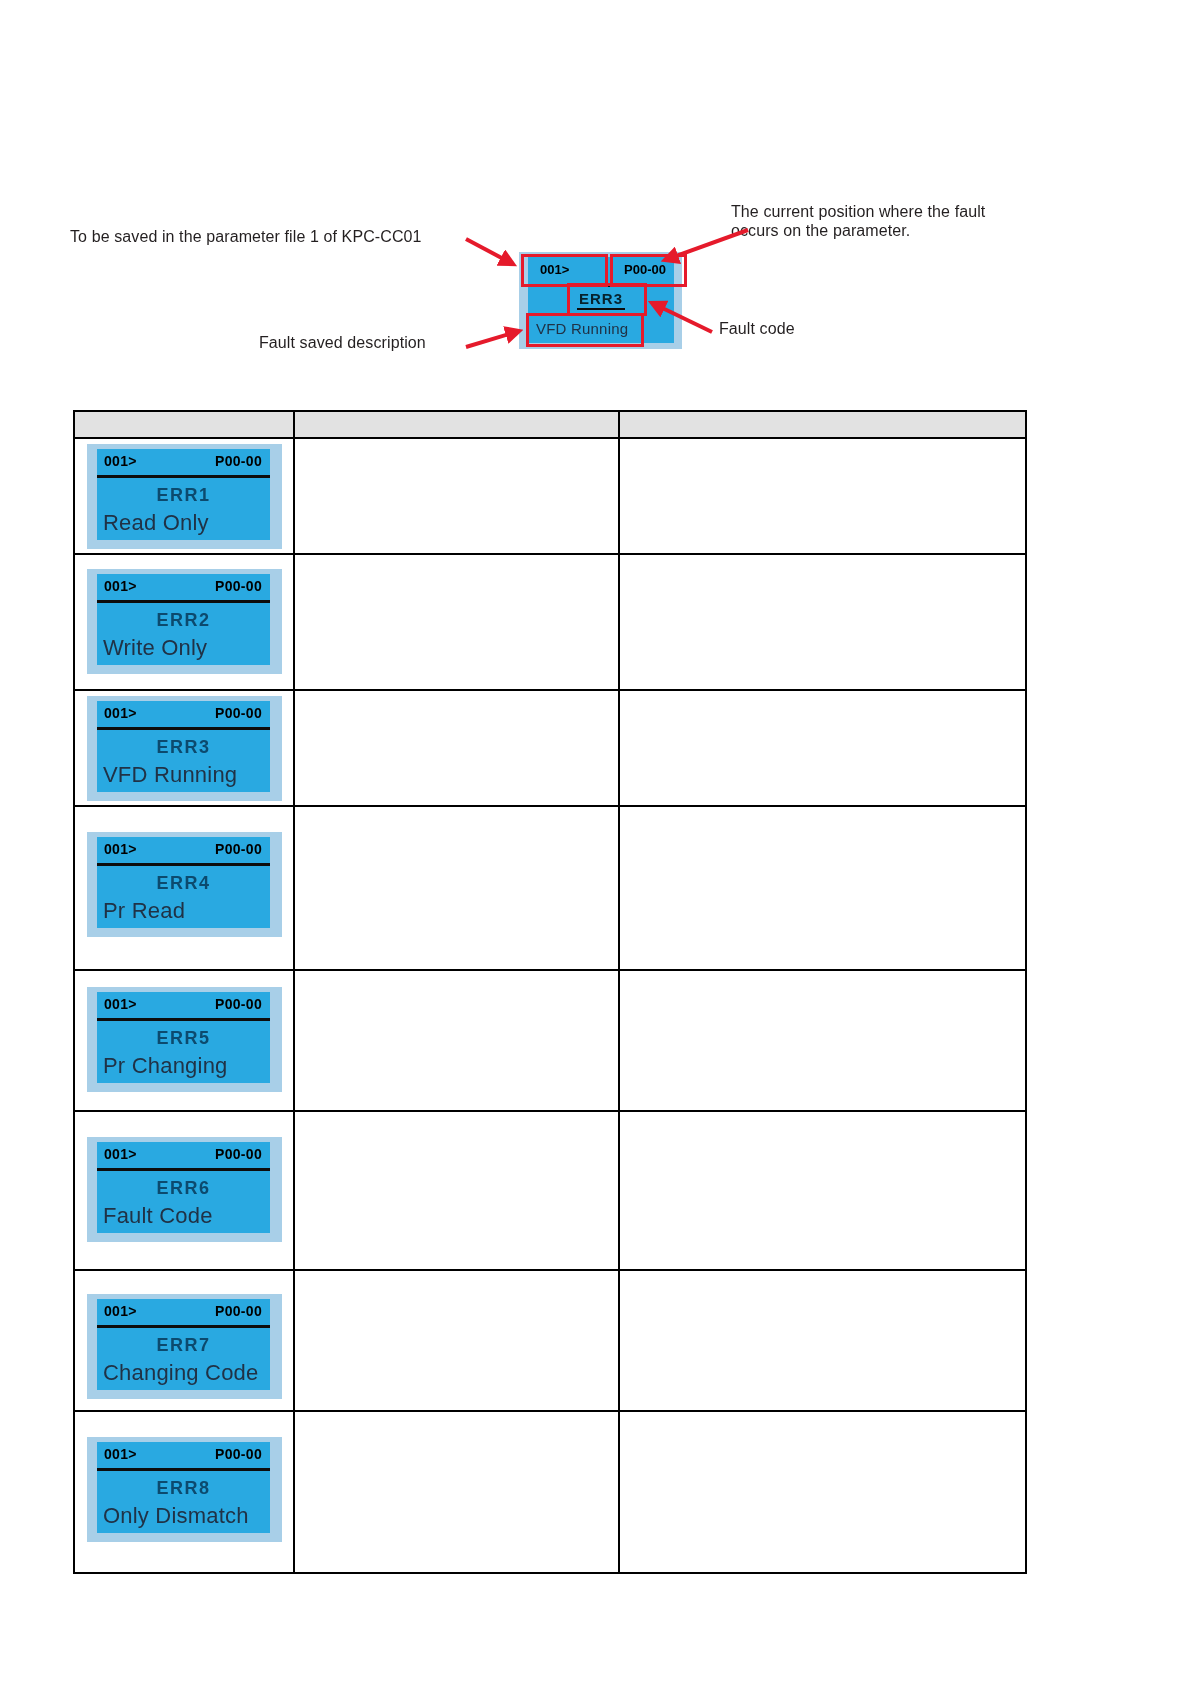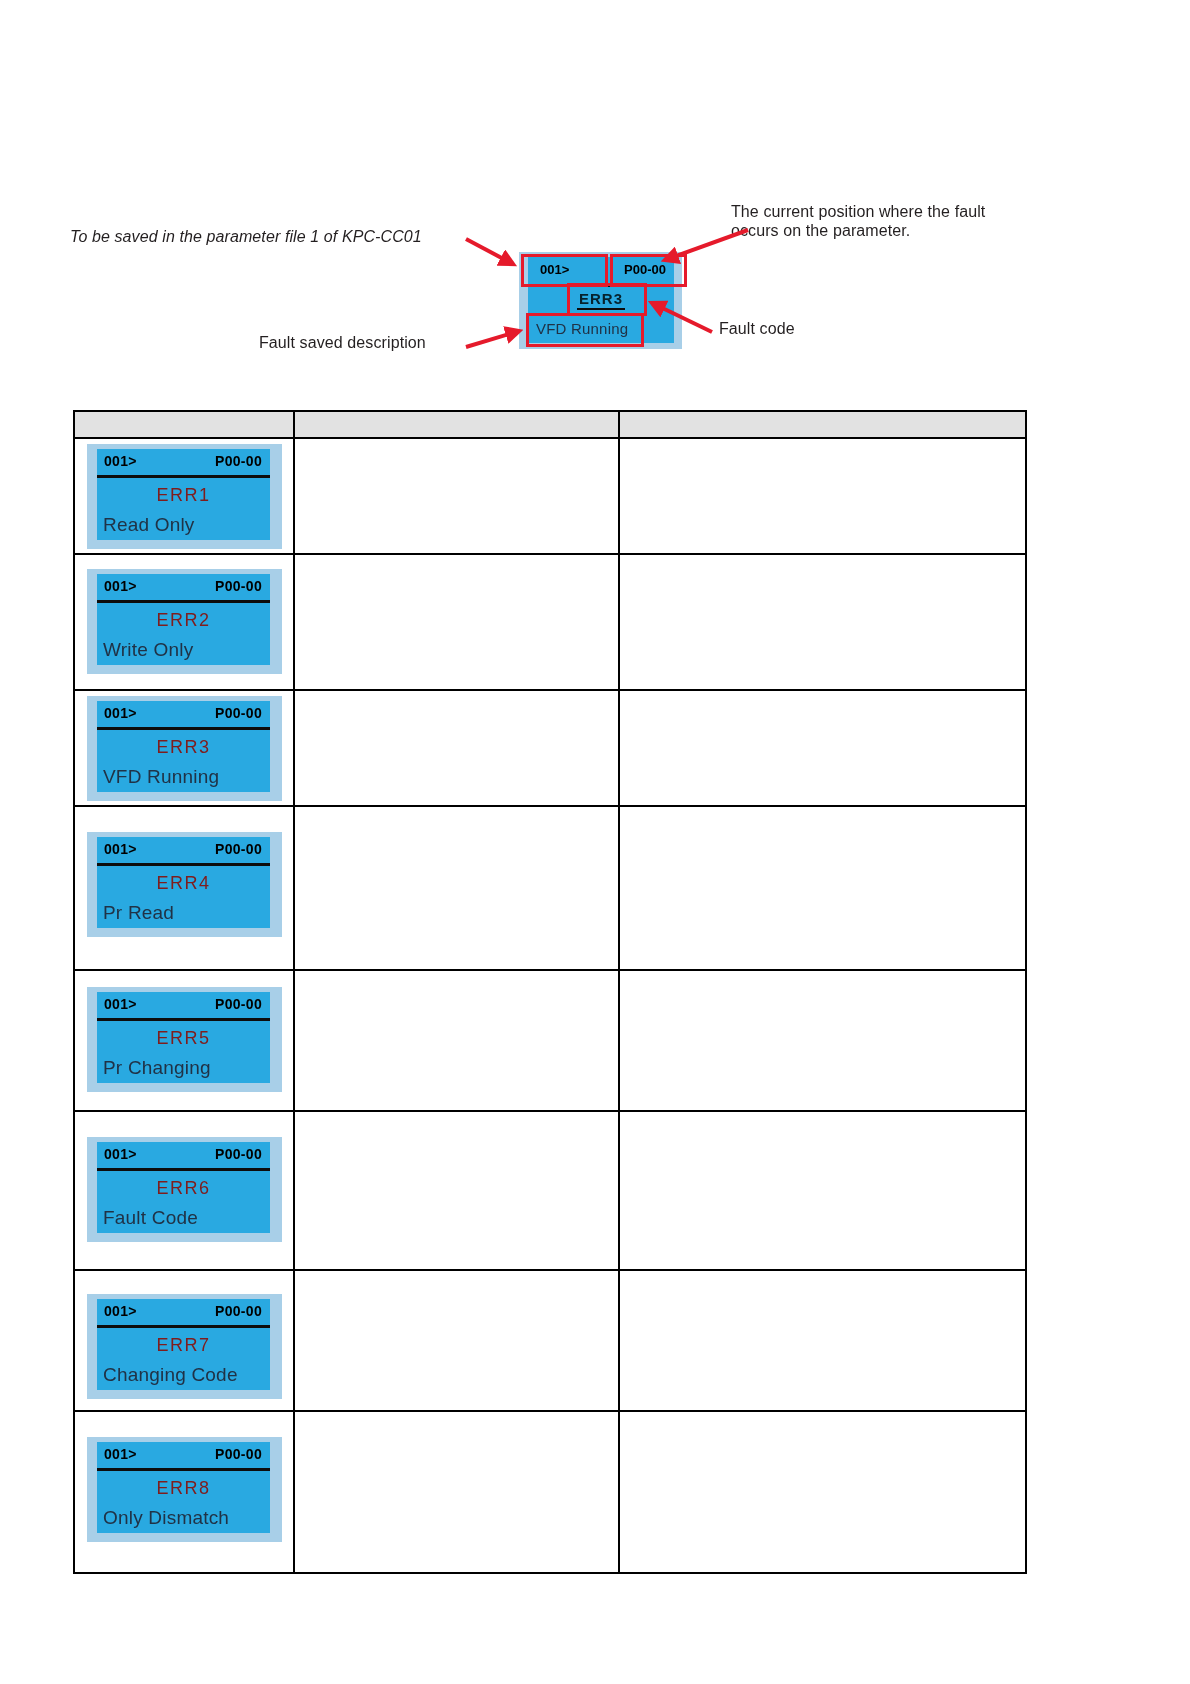--- a/index.html
+++ b/index.html
@@ -11,21 +11,21 @@
     --lcd-desc:#203246;
   }
   html,body{margin:0;padding:0;}
   body{background:#888;font-family:"Liberation Sans",sans-serif;}
   .page{
     position:relative;width:1190px;height:1684px;background:#fff;
     margin:0 auto;overflow:hidden;color:var(--ink);
   }
   
   .note{position:absolute;font-size:16px;line-height:19px;color:var(--ink);letter-spacing:.1px;}
-  .note-save{left:70px;top:227px;white-space:nowrap;font-style:italic;}
+  .note-save{left:70px;top:227px;white-space:nowrap;}
   .note-pos{left:731px;top:202px;width:300px;}
   .note-faultcode{left:719px;top:319px;white-space:nowrap;}
   .note-faultdesc{left:259px;top:333px;white-space:nowrap;}
 
   .mock{position:absolute;left:519px;top:252px;width:163px;height:97px;background:var(--lcd-frame);}
   .mock-screen{position:absolute;left:9px;top:5px;width:146px;height:86px;background:var(--lcd-cyan);}
   .mock-topline{display:flex;justify-content:space-between;padding:5px 8px 0 12px;font-weight:bold;font-size:13px;color:#000;}
   .mock-underline{position:absolute;left:0;top:27px;width:100%;height:3px;background:#0d0d0d;}
   .mock-code{position:absolute;left:0;top:33px;width:100%;text-align:center;font-weight:bold;font-size:15px;color:#06232e;}
   .mock-code span{display:inline-block;border-bottom:2px solid #0d0d0d;padding:0 2px 1px 2px;letter-spacing:1px;}
@@ -45,22 +45,22 @@
     width:952px;
   }
   table.fault col.c1{width:220px;} table.fault col.c2{width:325px;} table.fault col.c3{width:407px;}
   table.fault th,table.fault td{border:2px solid #000;padding:0;vertical-align:top;}
   table.fault thead th{height:25px;background:var(--header-gray);font-weight:normal;}
   
   .lcd{position:relative;width:195px;height:105px;background:var(--lcd-frame);margin-left:12px;}
   .lcd-screen{position:absolute;left:10px;top:5px;width:173px;height:91px;background:var(--lcd-cyan);}
   .lcd-topline{display:flex;justify-content:space-between;padding:4px 8px 0 7px;font-weight:bold;font-size:14px;color:#000;letter-spacing:.3px;}
   .lcd-underline{position:absolute;left:0;top:26px;width:100%;height:3px;background:#0d0d0d;}
-  .lcd-code{position:absolute;left:0;top:36px;width:100%;text-align:center;font-weight:normal;font-size:18px;letter-spacing:1.5px;color:#7f1d1d;}
-  .lcd-desc{position:absolute;left:6px;bottom:4px;font-size:19px;color:var(--lcd-desc);letter-spacing:.2px;}
+  .lcd-code{position:absolute;left:0;top:36px;width:100%;text-align:center;font-weight:bold;font-size:18px;letter-spacing:1.5px;color:#0c4a6e;}
+  .lcd-desc{position:absolute;left:6px;bottom:4px;font-size:22px;color:var(--lcd-desc);letter-spacing:.2px;}
 </style>
 </head>
 <body>
 
 <div class="page">
 
   <div class="note note-save">To be saved in the parameter file 1 of KPC-CC01</div>
   <div class="note note-pos">The current position where the fault occurs on the parameter.</div>
   <div class="note note-faultcode">Fault code</div>
   <div class="note note-faultdesc">Fault saved description</div>

